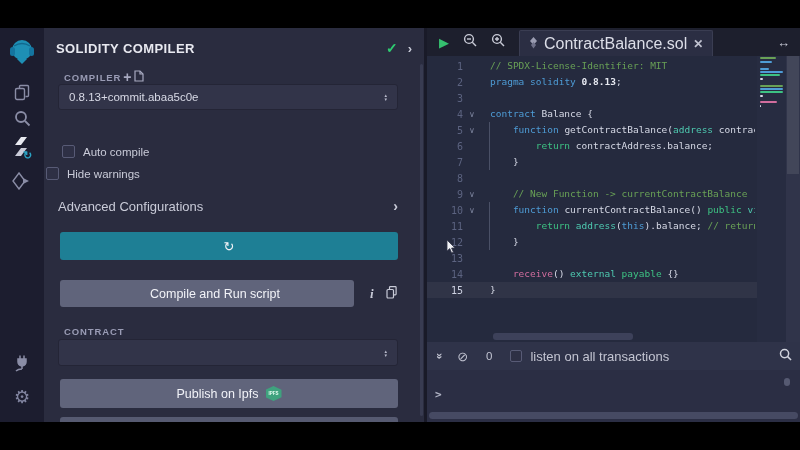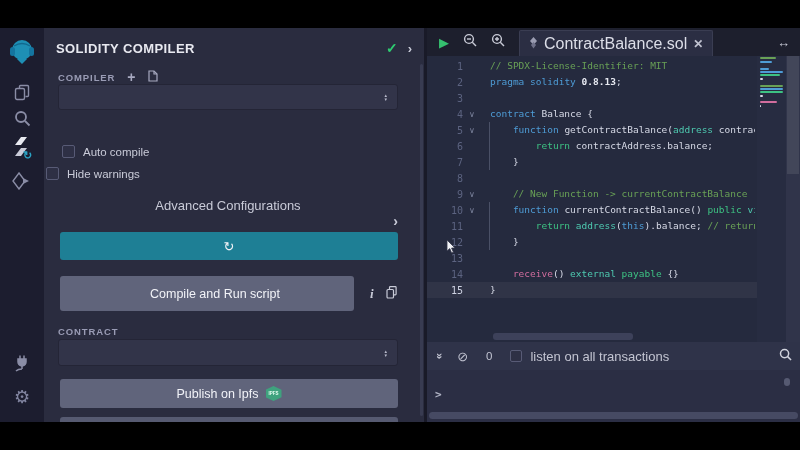--- a/index.html
+++ b/index.html
@@ -10,35 +10,35 @@
   .rail { position:absolute; left:0; top:0; width:44px; height:394px; background:#1c1d2f; }
   .rail .ric { position:absolute; left:0; width:44px; display:flex; justify-content:center; color:#8184a0; }
   .ric svg { display:block; }
 
   
   .panel { position:absolute; left:44px; top:0; width:380px; height:394px; background:#2a2c3f; overflow:hidden; }
   .p-header { position:absolute; top:8px; left:12px; right:12px; height:24px; display:flex; align-items:center; }
   .p-title { font-size:13px; font-weight:700; letter-spacing:.4px; color:#e8e9f0; }
   .hd-check { margin-left:auto; color:#2ecc71; font-size:14px; font-weight:700; }
   .hd-chev  { margin-left:10px; color:#c9cbd8; font-size:13px; font-weight:700; }
-  .sec-lbl { position:absolute; left:14px; font-size:9.5px; letter-spacing:.9px; color:#9a9cb5; font-weight:700; display:flex; align-items:center; gap:12px; }
+  .sec-lbl { position:absolute; left:20px; font-size:9.5px; letter-spacing:.9px; color:#9a9cb5; font-weight:700; display:flex; align-items:center; gap:2px; }
   .mini-ic { color:#a7a9c0; font-size:12px; line-height:1; }
   .sel { position:absolute; left:14px; width:340px; height:26px; background:#323449; border:1px solid #242536; border-radius:3px; color:#d8dae6; font-size:11.5px; display:flex; align-items:center; padding:0 10px; }
   .sel .caret { margin-left:auto; display:flex; flex-direction:column; line-height:4px; font-size:5px; color:#b9bbcc; }
   .chkrow { position:absolute; display:flex; align-items:center; gap:8px; }
   .chk { width:13px; height:13px; background:#2e3045; border:1.5px solid #585b76; border-radius:2px; }
   .chklbl { font-size:11.5px; color:#c9cbd8; }
-  .advrow { position:absolute; top:170px; left:14px; right:26px; display:flex; align-items:center;flex-direction:column; }
+  .advrow { position:absolute; top:170px; left:14px; right:26px; display:flex; align-items:center; }
   .advlbl { font-size:13px; color:#c9cbd8; }
   .advrow .hd-chev { font-size:14px; }
   .btn { position:absolute; left:16px; width:338px; border:none; border-radius:3px; color:#f2f3f8; font-size:12.5px; font-family:"Liberation Sans",sans-serif; display:flex; align-items:center; justify-content:center; gap:7px; cursor:pointer; }
   .btn-teal { background:#1e7f95; }
   .btn-gray { background:#60647b; }
   .runrow { position:absolute; top:252px; left:16px; right:10px; height:27px; display:flex; align-items:center; }
-  .runrow .btn-gray { position:static; width:294px; height:35px;padding-left:16px; }
+  .runrow .btn-gray { position:static; width:294px; height:27px;padding-left:16px; }
   .ric-info { margin-left:16px; font-size:13px; font-weight:700; font-style:italic; font-family:"Liberation Serif",serif; color:#c9cbd8; }
   .ric-copy { margin-left:12px; color:#c9cbd8; }
   .ipfs-badge { width:16px; height:15px; background:#3fa27e; clip-path:polygon(50% 0,100% 25%,100% 75%,50% 100%,0 75%,0 25%); font-size:4.5px; font-weight:700; color:#eafff5; display:flex; align-items:center; justify-content:center; }
   .sliver { position:absolute; top:389px; left:16px; width:338px; height:10px; background:#565a71; border-radius:3px 3px 0 0; }
   .pscroll { position:absolute; right:1px; top:36px; width:3px; height:352px; background:#383b51; border-radius:2px; }
   .divider { position:absolute; left:424px; top:0; width:3px; height:394px; background:#191a28; }
 
   
   .ecol { position:absolute; left:427px; top:0; width:373px; height:394px; }
   .tabbar { position:absolute; top:0; left:0; right:0; height:28px; background:#1d1f2d; display:flex; align-items:center; }
@@ -143,20 +143,21 @@
       <span>COMPILER</span>
       <span class="mini-ic" style="font-size:14px">+</span>
       <span class="mini-ic">
         <svg width="10" height="12" viewBox="0 0 10 12" fill="none" stroke="#a7a9c0" stroke-width="1.2">
             <path d="M1 1 h5 l3 3 v7 h-8 Z"></path>
             <path d="M6 1 v3 h3"></path>
           </svg>
       </span>
     </div>
     <div class="sel" style="top:56px">
+      <span>0.8.13+commit.abaa5c0e</span>
       <span class="caret">
           <span>▴</span>
           <span>▾</span>
         </span>
     </div>
 
     <div class="chkrow" style="top:117px; left:18px">
       <span class="chk"></span>
       <span class="chklbl">Auto compile</span>
     </div>

